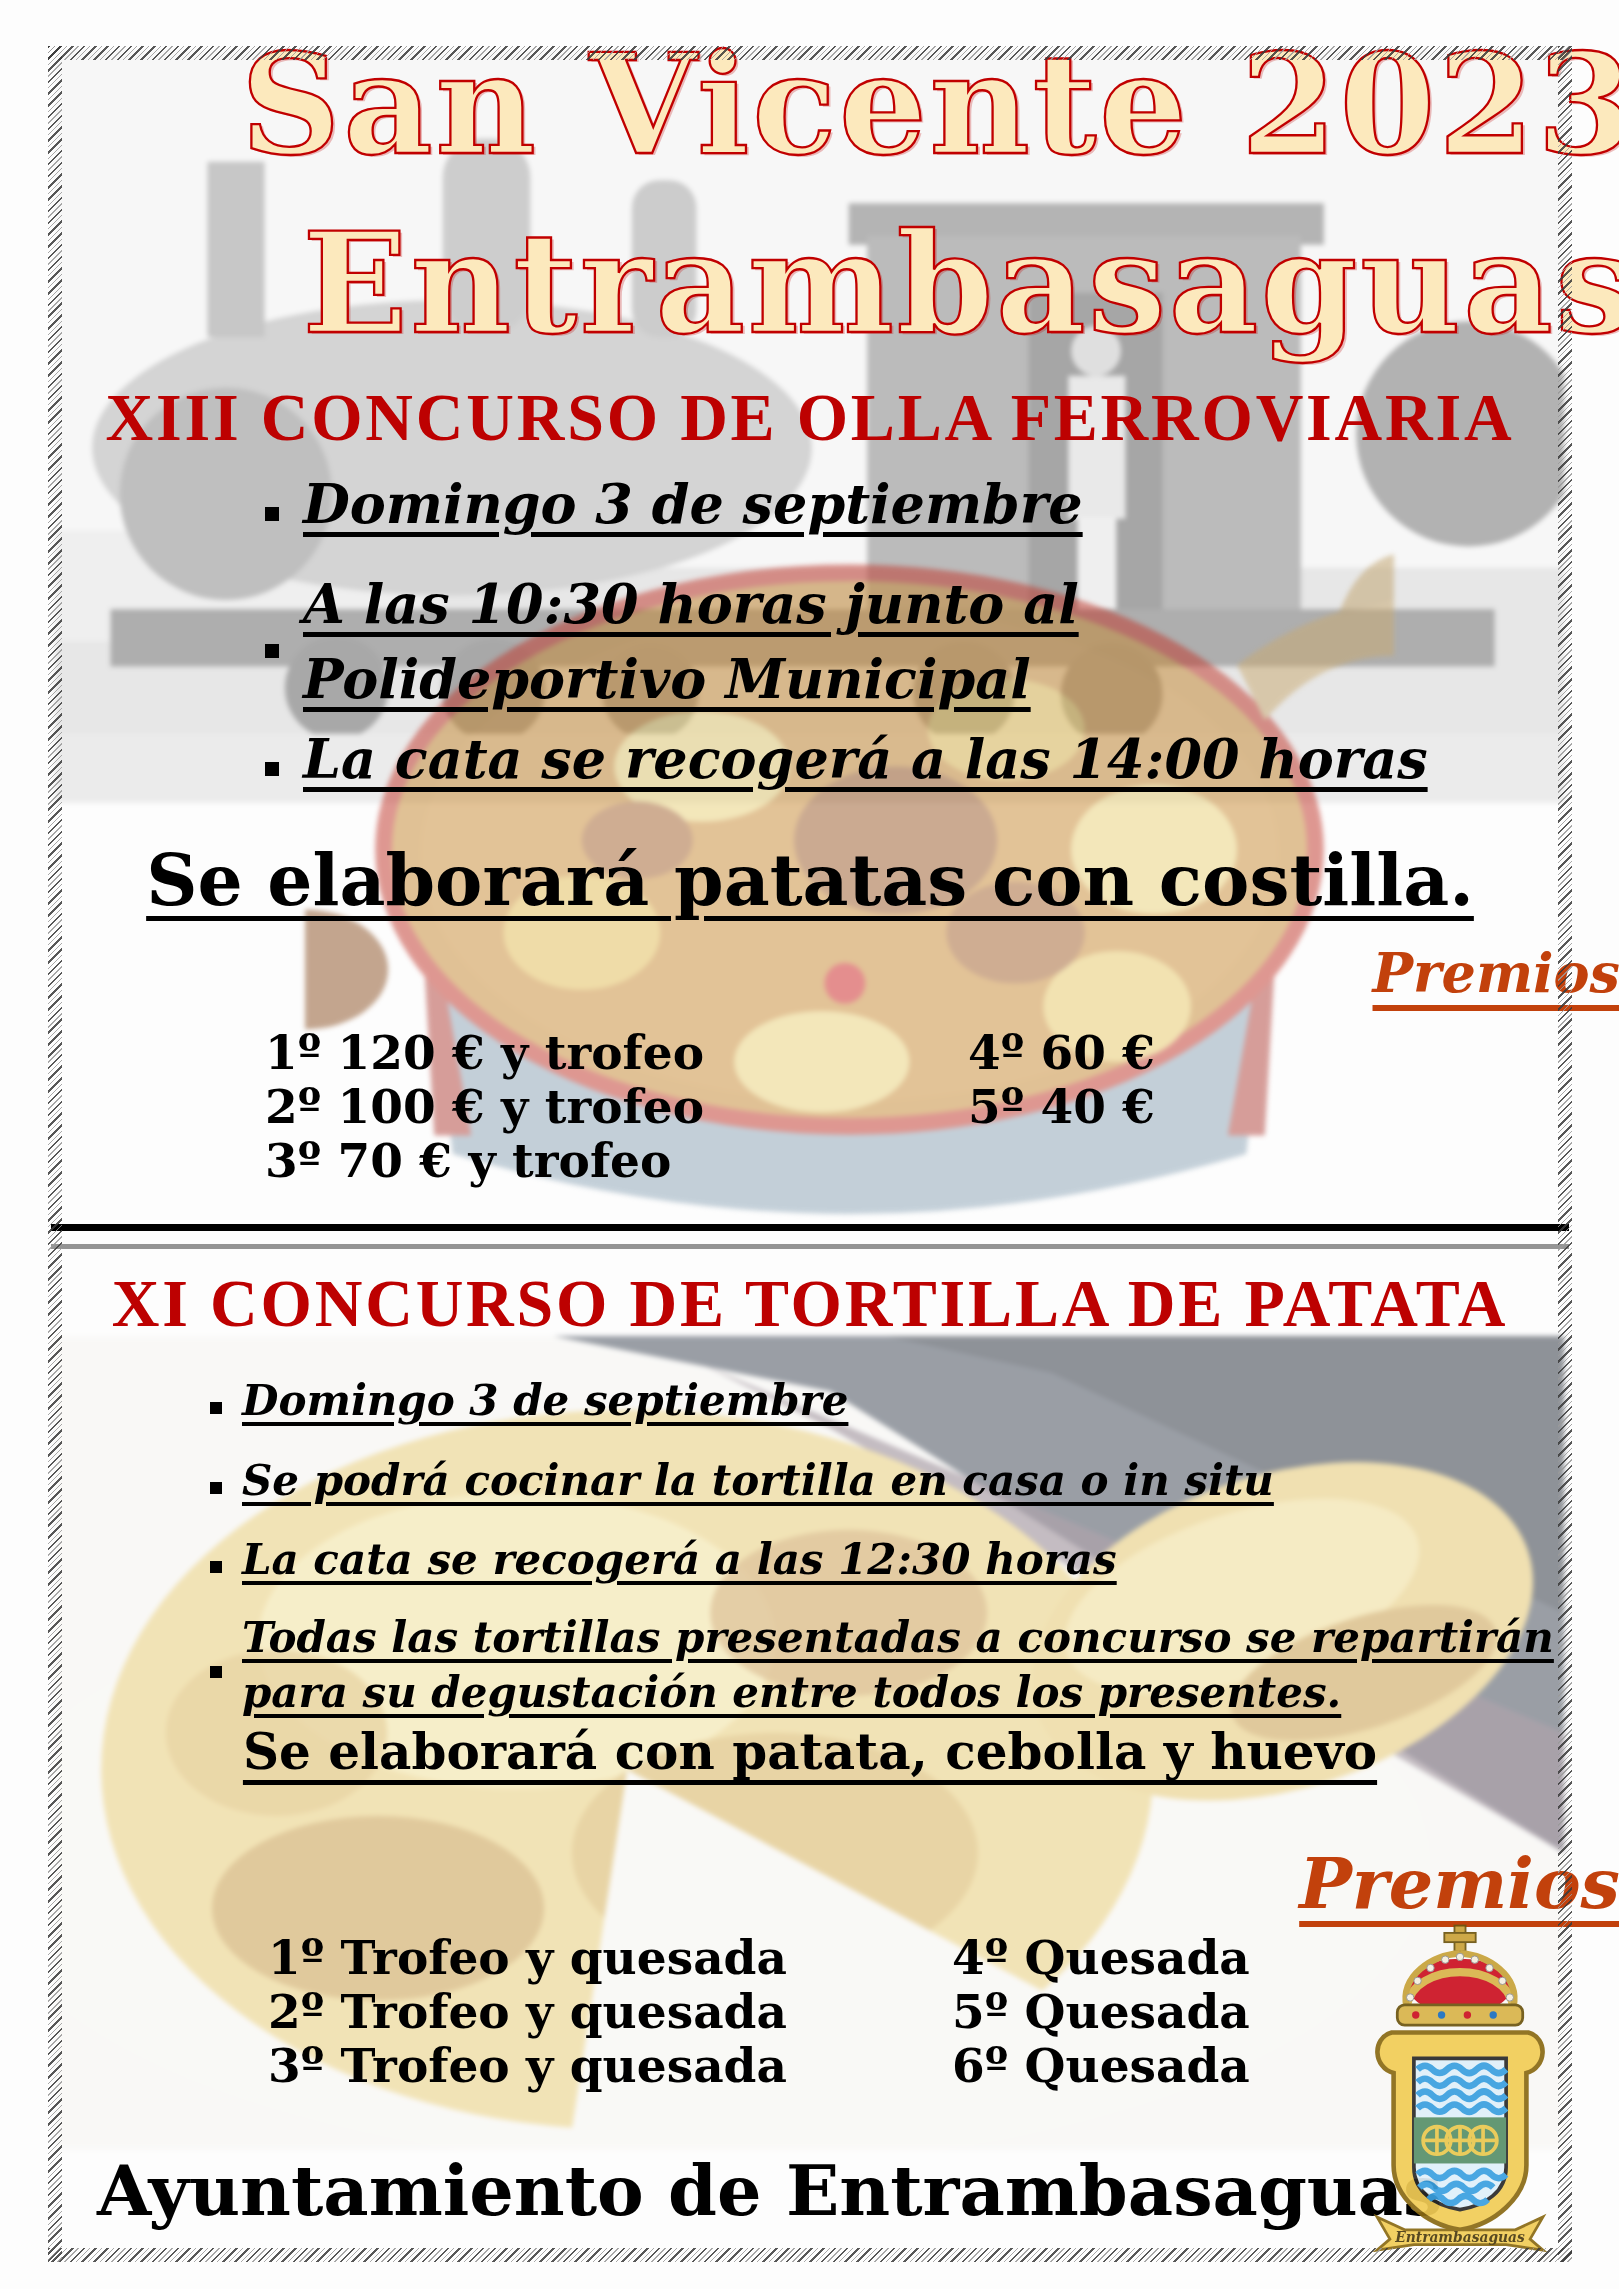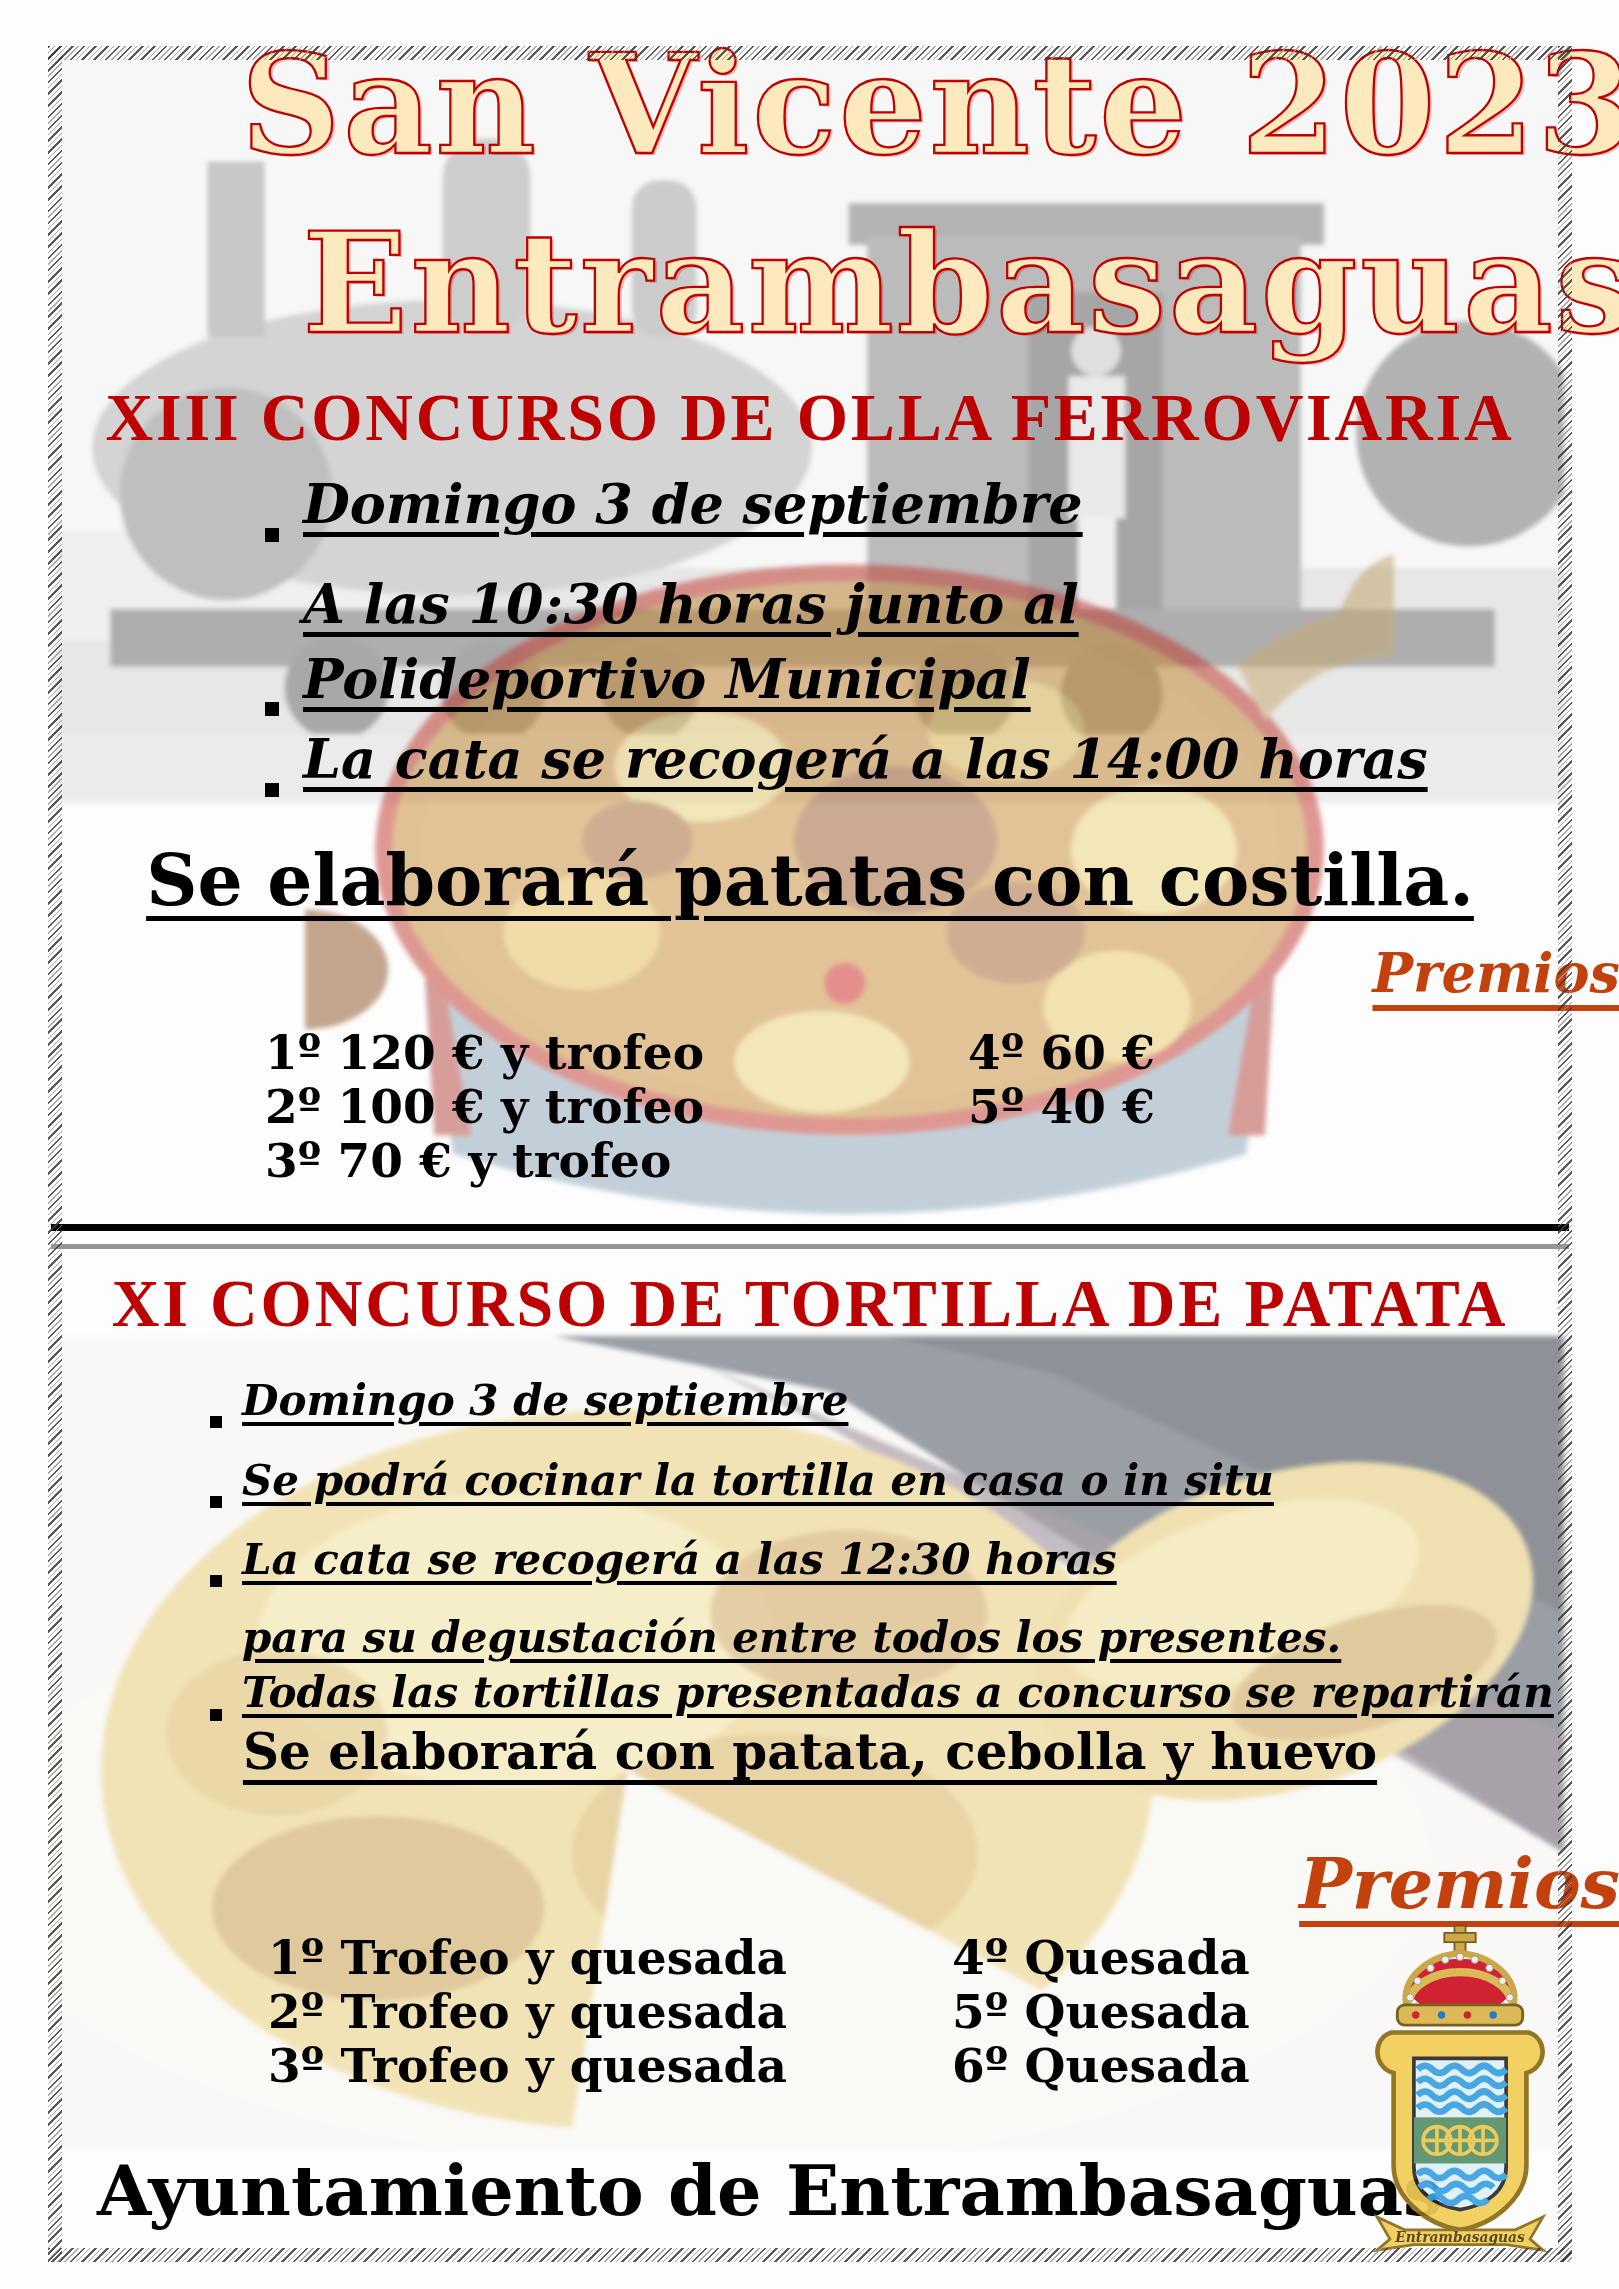--- a/index.html
+++ b/index.html
@@ -37,21 +37,21 @@
   .redhead{
     position:absolute; left:0; width:100%; text-align:center; z-index:10;
     font-family:"Liberation Serif", serif; font-weight:700;
     font-size:66px; line-height:1; letter-spacing:2.8px; color:#bd0101;
     transform:scaleY(1.04);
   }
   .h-olla{top:384px;}
   .h-tortilla{top:1270px;}
 
   
-  .brow{position:absolute; display:flex; align-items:flex-end; z-index:10;}
+  .brow{position:absolute; display:flex; align-items:center; z-index:10;}
   .bsq{flex:none; background:#000;}
   .s1 .bsq{width:14px; height:14px; margin:18.5px 24px 0 0;}
   .s2 .bsq{width:12px; height:12px; margin:14px 20px 0 0;}
   .btxt{font-style:italic; font-weight:bold; color:#000;}
   .s1 .btxt{font-size:54px; line-height:1.38;}
   .s2 .btxt{font-size:42px; line-height:1.32;}
   .ul{display:block; text-decoration:underline; text-decoration-thickness:4.6px; text-underline-offset:9.2px;}
   .s2 .ul{text-decoration-thickness:3.7px; text-underline-offset:7.4px;}
 
   .b1-1{left:265px; top:467px;}
@@ -240,22 +240,22 @@
   </div>
   <div class="brow s2 b2-3">
     <span class="bsq"></span>
     <span class="btxt">
         <span class="ul">La cata se recogerá a las 12:30 horas</span>
       </span>
   </div>
   <div class="brow s2 b2-4">
     <span class="bsq"></span>
     <span class="btxt">
+      <span class="ul">Todas las tortillas presentadas a concurso se repartirán</span>
       <span class="ul">para su degustación entre todos los presentes.</span>
-      <span class="ul">Todas las tortillas presentadas a concurso se repartirán</span>
     </span>
   </div>
 
   <div class="note note2">Se elaborará con patata, cebolla y huevo</div>
   <div class="premios premios2">Premios</div>
 
   <div class="plist pl2-left">
     <div>1º Trofeo y quesada</div>
     <div>2º Trofeo y quesada</div>
     <div>3º Trofeo y quesada</div>

